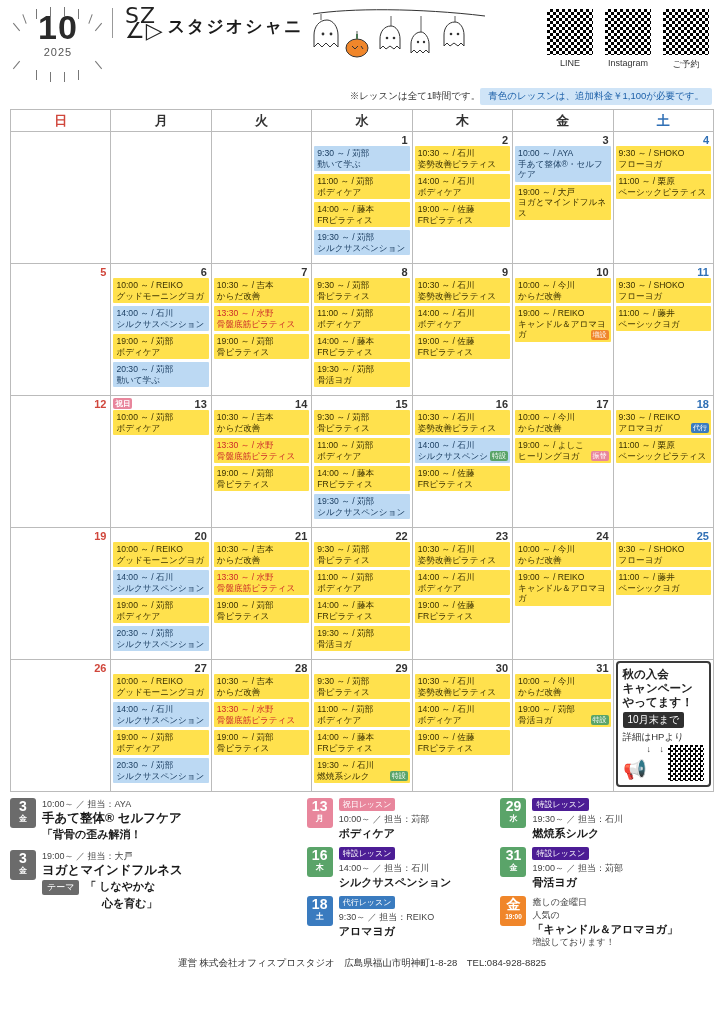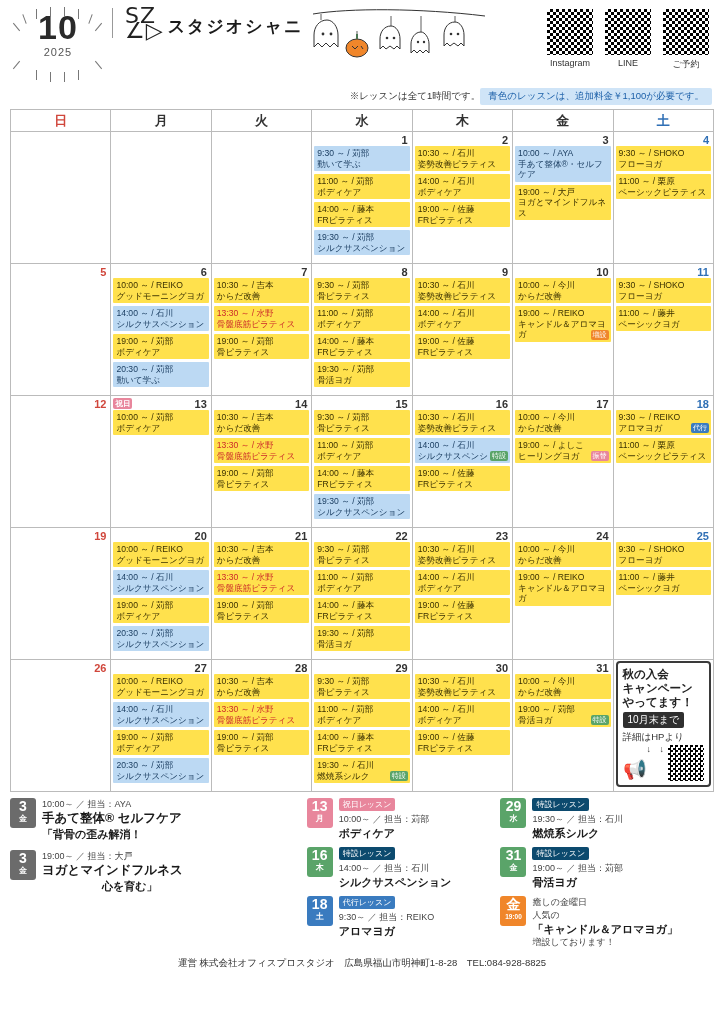--- a/index.html
+++ b/index.html
@@ -83,21 +83,21 @@
   .daychip .w { font-size:8px; line-height:9px;}
   .chip-gray { background:#6b6b6b; }
   .chip-pink { background:#e8869c; }
   .chip-green { background:#5aa469; }
   .chip-blue { background:#3a7bbf; }
   .chip-orange { background:#f0862a; }
   .binfo { flex:1; }
   .btop { font-size:9px; color:#444; }
   .blabel { display:inline-block; font-size:8px; color:#fff; padding:1px 4px; border-radius:2px; margin-bottom:2px;}
   .lb-pink { background:#e8869c; }
-  .lb-green { background:#0c4a6e; }
+  .lb-green { background:#4c1d95; }
   .lb-blue { background:#3a7bbf; }
   .bttl { font-size:12.5px; font-weight:bold; color:#1a1a1a; line-height:15px;}
   .bsub { font-size:11px; font-weight:bold; color:#1a1a1a; line-height:17px;}
   .bsub2 { font-size:11px; font-weight:bold; color:#1a1a1a; line-height:14px;}
   .theme { display:inline-block; background:#6b6b6b; color:#fff; font-size:9px; padding:1px 5px; border-radius:2px; margin-right:3px;}
   .small { font-size:9px; color:#444; }
 
   .footer { text-align:center; font-size:9.5px; color:#333; margin-top:8px; }
 </style>
 </head>
@@ -163,25 +163,25 @@
         </g>
         <circle cx="142" cy="26" r="1.3" fill="#333"></circle>
           <circle cx="149" cy="26" r="1.3" fill="#333"></circle>
         <path d="M12,12 v-6 M48,31 v-8 M82,18 v-10 M112,24 v-16 M146,14 v-6" stroke="#333" stroke-width="0.8"></path>
       </svg>
     </div>
 
     <div class="qrs">
       <div class="qr-item">
         <div class="qr-box"></div>
-        <div class="qr-cap">Instagram</div>
+        <div class="qr-cap">LINE</div>
       </div>
       <div class="qr-item">
         <div class="qr-box"></div>
-        <div class="qr-cap">LINE</div>
+        <div class="qr-cap">Instagram</div>
       </div>
       <div class="qr-item">
         <div class="qr-box"></div>
         <div class="qr-cap">ご予約</div>
       </div>
     </div>
   </div>
 
   <div class="notes">
     <div class="note-plain">※レッスンは全て1時間です。</div>
@@ -651,20 +651,24 @@
         </div>
       </div>
       <div class="bitem">
         <div class="daychip chip-gray">
           <div class="d">3</div>
           <div class="w">金</div>
         </div>
         <div class="binfo">
           <div class="btop">19:00～ ／ 担当：大戸</div>
           <div class="bttl">ヨガとマインドフルネス</div>
+          <div>
+            <span class="theme">テーマ</span>
+            <span class="bsub">「 しなやかな</span>
+          </div>
           <div class="bsub" style="padding-left:60px;">心を育む」</div>
         </div>
       </div>
     </div>
 
     <div class="bcol c2">
       <div class="bitem">
         <div class="daychip chip-pink">
           <div class="d">13</div>
           <div class="w">月</div>

